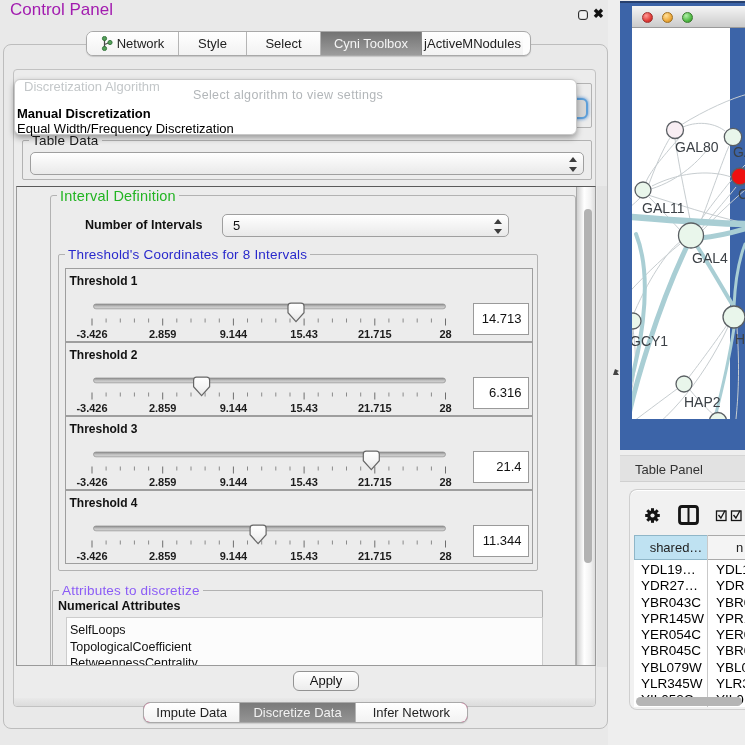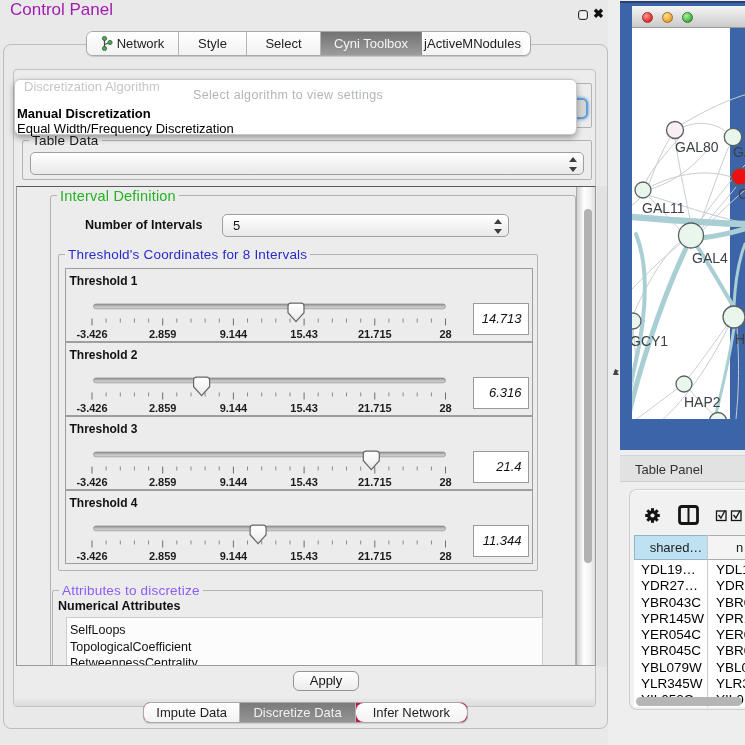--- a/index.html
+++ b/index.html
@@ -26,21 +26,21 @@
 .arrows:before { content:""; position:absolute; left:0; top:0; border-left:4px solid transparent; border-right:4px solid transparent; border-bottom:5.5px solid #3d3d3d; }
 .arrows:after { content:""; position:absolute; left:0; bottom:0; border-left:4px solid transparent; border-right:4px solid transparent; border-top:5.5px solid #3d3d3d; }
 
 #scrollpane { position:absolute; left:16px; top:186px; width:580px; height:480px; border-top:1px solid #5a5a5a; border-left:1px solid #9a9a9a; border-right:1px solid #9a9a9a; border-bottom:1px solid #9a9a9a; background:#ececec; overflow:hidden; }
 #sbtrack { position:absolute; right:0px; top:0px; width:19px; height:100%; background:linear-gradient(90deg,#cfcfcf,#ffffff 40%,#f2f2f2 75%,#dcdcdc); border-left:1px solid #aaa; }
 #sbthumb { position:absolute; right:3.5px; top:22px; width:8px; height:354px; background:#b2b2b2; border-radius:4.5px; }
 #gutter { position:absolute; left:597px; top:186px; width:10px; height:481px; background:#e2e2e2; }
 
 .tpanel { position:absolute; left:51.5px; width:468px; height:74px; border:1px solid #9e9e9e; background:#ececec; }
 .tlabel { position:absolute; left:4px; top:5px; font-size:12px; font-weight:bold; color:#111; }
-.tval { position:absolute; left:407px; top:34px; width:56px; height:32px; background:#fff; border:1px solid #9a9a9a; font-size:13px; color:#111; text-align:right; line-height:30px; padding-right:6px;font-style:italic; }
+.tval { position:absolute; left:407px; top:34px; width:56px; height:32px; background:#fff; border:1px solid #9a9a9a; font-size:13px; color:#111; text-align:right; line-height:30px; padding-right:6px; }
 
 #attrlist { position:absolute; left:53px; top:430px; width:477px; height:50px; background:#fcfcfc; border:1px solid #cccccc; font-size:12.5px; color:#111; line-height:16.7px; }
 
 #applybtn { position:absolute; left:269px; top:671px; width:66px; height:20px; background:linear-gradient(#ffffff,#ececec); border:1px solid #939393; border-radius:6px; font-size:13px; color:#111; text-align:center; line-height:18px;margin-left:24px; }
 
 #bottabs { position:absolute; left:143px; top:702px; width:325px; height:21px; background:#be185d; border:1px solid #a9a9a9; border-radius:7px; overflow:hidden; display:flex; box-shadow:0 1px 1px rgba(0,0,0,0.12); }
 .btab { font-size:13px; color:#222; display:flex; align-items:center; justify-content:center; height:100%; border-right:1px solid #b5b5b5; background:linear-gradient(#ffffff,#f2f2f2); }
 .btab.tabsel { background:linear-gradient(#7a7a7a,#949494); color:#f2f2f2; }
 
 #popup { position:absolute; left:14px; top:79px; width:563px; height:56px; background:#fff; border:1px solid #c8c8c8; border-radius:6px; box-shadow:0 3px 6px rgba(0,0,0,0.35); }
@@ -301,21 +301,21 @@
       <div id="sbthumb"></div>
     </div>
 </div>
 <div id="gutter"></div>
 
 <div id="applybtn">Apply</div>
 
 <div id="bottabs">
   <div class="btab" style="width:97px;">Impute Data</div>
   <div class="btab tabsel" style="width:116px;">Discretize Data</div>
-  <div class="btab" style="width:112px; border-right:none;border-radius:8px;">Infer Network</div>
+  <div class="btab" style="width:112px; border-right:none;">Infer Network</div>
 </div>
 
 <div id="popup">
   <div class="abs" style="left:9px; top:-1px; font-size:13px; color:#c3c7c9;">Discretization Algorithm</div>
   <div class="abs" style="left:178px; top:8px; font-size:12.5px; letter-spacing:0.35px; color:#b2b6b9;">Select algorithm to view settings</div>
   <div class="abs" style="left:2px; top:26px; font-size:13px; font-weight:bold; color:#000;">Manual Discretization</div>
   <div class="abs" style="left:2px; top:41px; font-size:13px; color:#000;">Equal Width/Frequency Discretization</div>
 </div>
 
 <svg class="abs" style="left:611px; top:366px; z-index:5;" width="10" height="10" viewBox="0 0 10 10">

